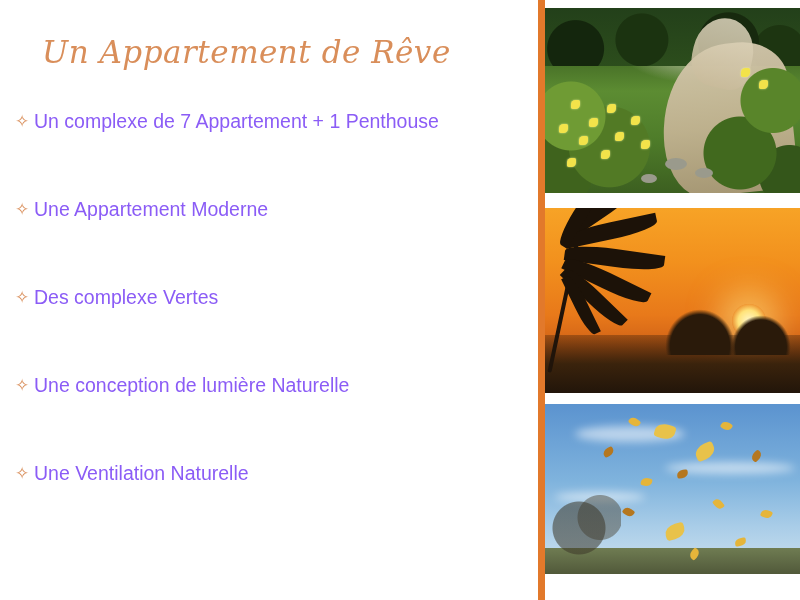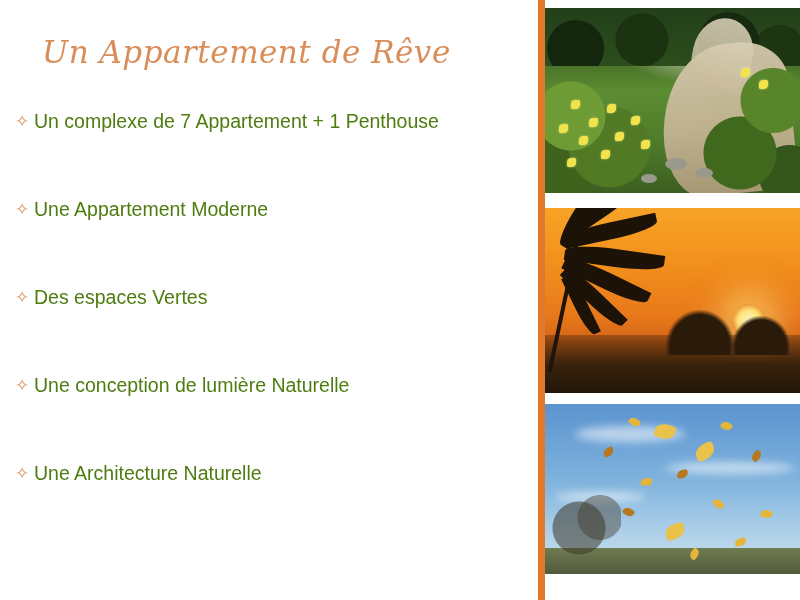--- a/index.html
+++ b/index.html
@@ -60,21 +60,21 @@
     text-align: center;
     font-size: 17px;
     line-height: 26px;
     color: #D98E5A;
     padding-top: 1px;
   }
   .bullet-text {
     flex: 1 1 auto;
     font-size: 19.5px;
     line-height: 26px;
-    color: #4d7c0f;
+    color: #8b5cf6;
     font-family: "Liberation Sans", sans-serif;
     white-space: nowrap;
   }
 
   
   .divider {
     position: absolute;
     left: 538px;
     top: 0;
     width: 7px;
@@ -263,31 +263,31 @@
         <span class="bullet-text">Un complexe de 7 Appartement + 1 Penthouse</span>
       </div>
 
       <div class="bullet">
         <span class="bullet-marker">✧</span>
         <span class="bullet-text">Une Appartement Moderne</span>
       </div>
 
       <div class="bullet">
         <span class="bullet-marker">✧</span>
-        <span class="bullet-text">Des espaces Vertes</span>
+        <span class="bullet-text">Des complexe Vertes</span>
       </div>
 
       <div class="bullet">
         <span class="bullet-marker">✧</span>
         <span class="bullet-text">Une conception de lumière Naturelle</span>
       </div>
 
       <div class="bullet">
         <span class="bullet-marker">✧</span>
-        <span class="bullet-text">Une Architecture Naturelle</span>
+        <span class="bullet-text">Une Ventilation Naturelle</span>
       </div>
 
     </div>
   </div>
 
   <div class="divider"></div>
 
   <div class="images">
 
     <div class="photo photo-1">

